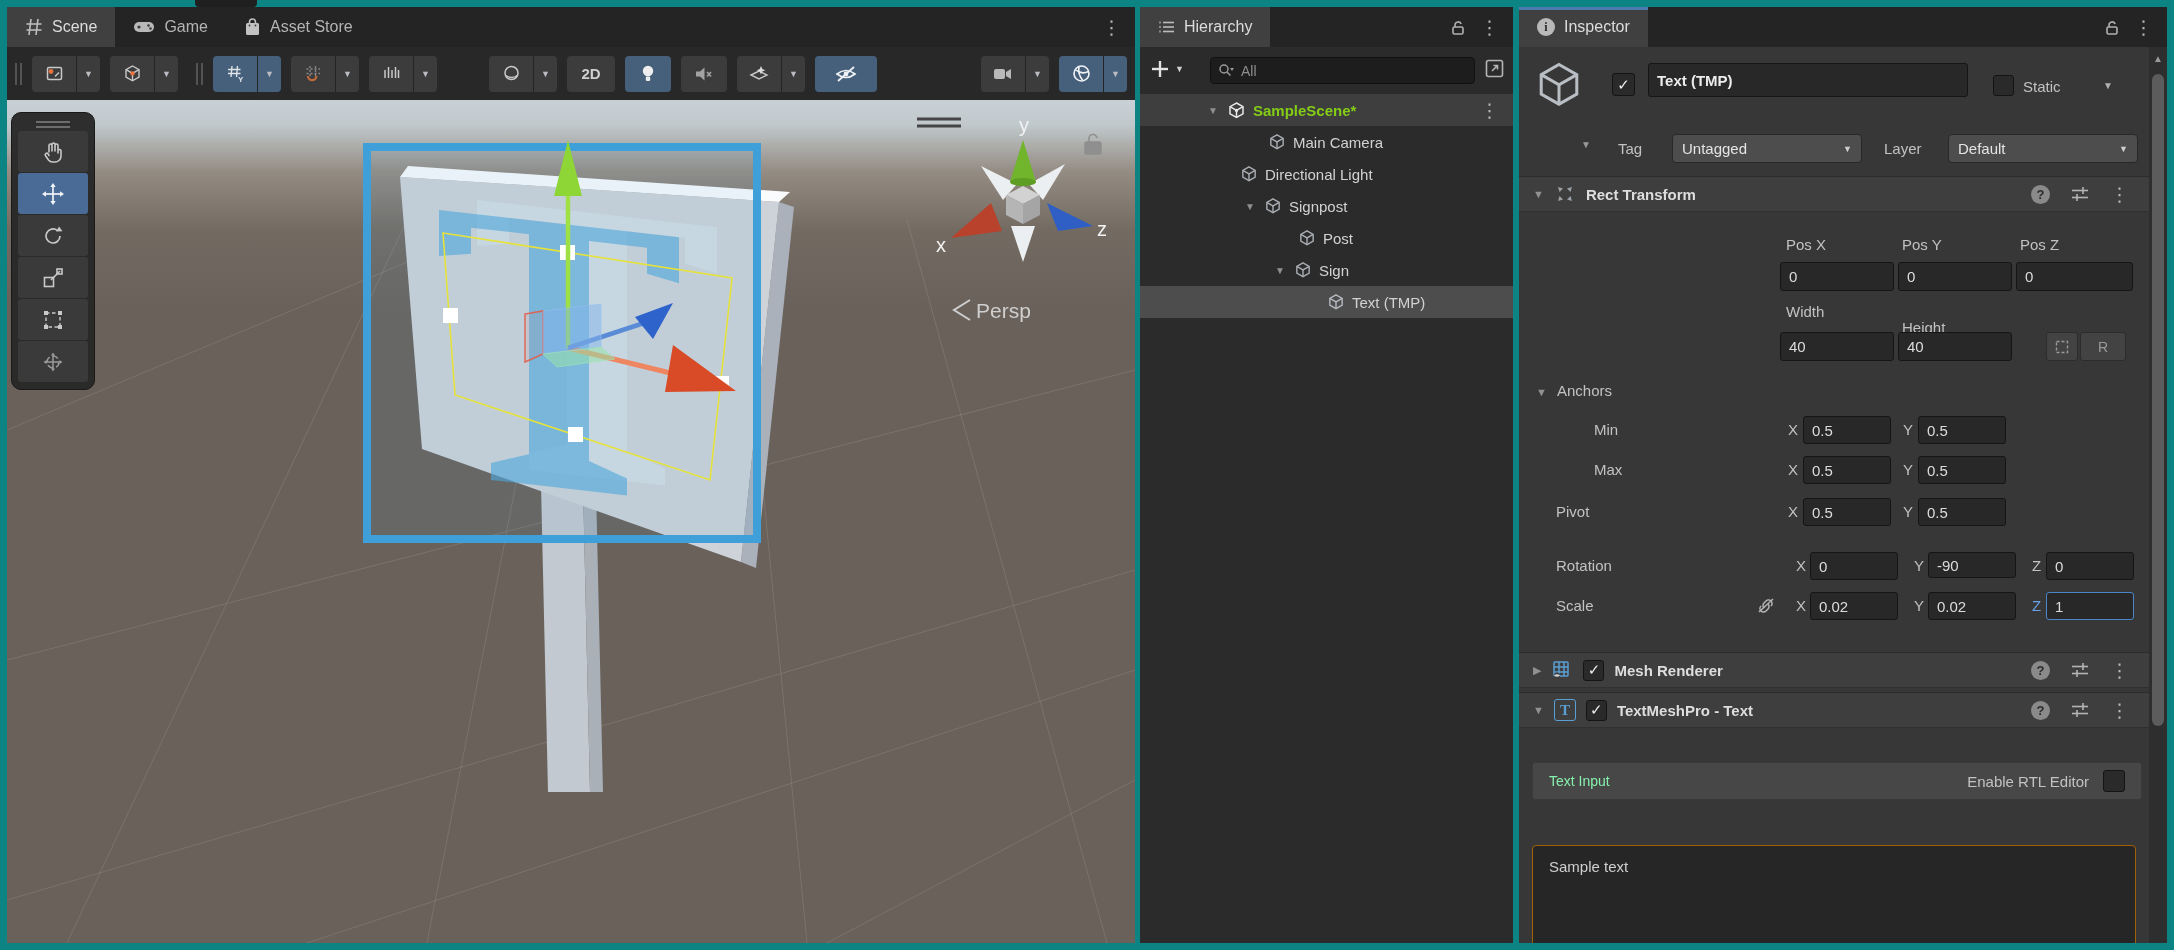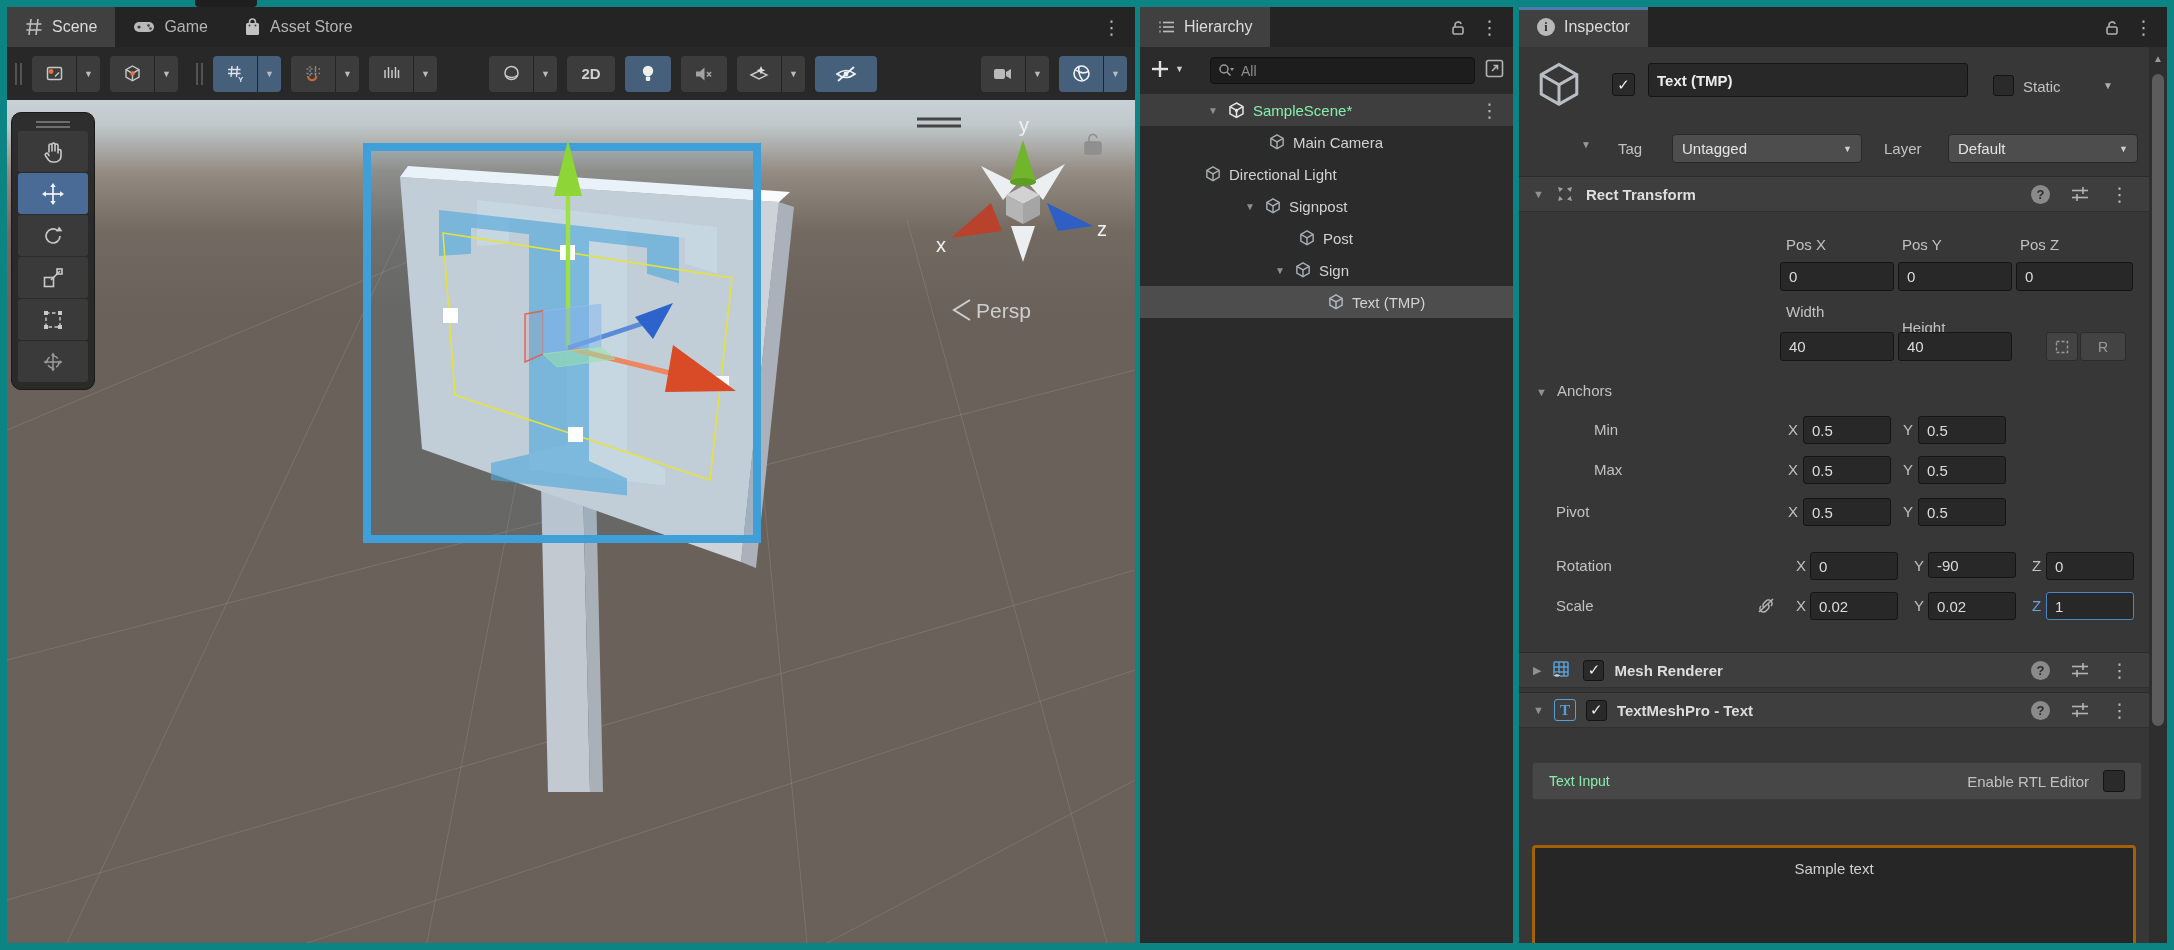--- a/index.html
+++ b/index.html
@@ -36,39 +36,39 @@
   
   .htoolbar{position:absolute;top:40px;left:0;right:0;height:47px;background:#2b2b2b;}
   .hplus{position:absolute;left:10px;top:8px;width:48px;height:28px;display:flex;align-items:center;gap:5px;color:#e0e0e0;}
   .hsearch{position:absolute;left:70px;right:38px;top:10px;height:27px;background:#1d1d1d;border:1px solid #111;border-radius:4px;display:flex;align-items:center;gap:6px;padding:0 7px;color:#8d8d8d;font-size:14px;}
   .hpop{position:absolute;right:8px;top:11px;}
   .hrows{position:absolute;top:87px;left:0;right:0;}
   .hrow{position:relative;height:32px;display:flex;align-items:center;font-size:15px;color:#d2d2d2;gap:7px;}
   .hrow .fold{width:14px;font-size:10px;color:#8f8f8f;text-align:center;}
   .hrow.selhead{background:#3e3e3e;}
   .hrow.sel{background:#4d4d4d;}
-  .hrow .bold{font-weight:normal;color:#86efac;}
+  .hrow .bold{font-weight:bold;color:#84cc16;}
   .rowkebab{position:absolute;right:14px;top:7px;}
   
   .icontent{position:absolute;top:40px;left:0;right:18px;bottom:0;}
   .abs{position:absolute;}
   .lbl{color:#c2c2c2;font-size:15px;white-space:nowrap;}
   .fld{background:#282828;border:1px solid #151515;border-radius:3px;color:#dcdcdc;font-size:15px;display:flex;align-items:center;padding:0 8px;height:29px;}
   .fld.focus{border-color:#4a86c8;}
   .drop{background:#4d4d4d;border:1px solid #282828;border-radius:4px;color:#e4e4e4;font-size:15px;display:flex;align-items:center;justify-content:space-between;padding:0 9px;height:29px;}
   .drop .dar{font-size:9px;color:#cfcfcf;}
   .chk{background:#2a2a2a;border:1px solid #141414;border-radius:3px;color:#efefef;display:flex;align-items:center;justify-content:center;font-size:15px;}
   .hdr{position:absolute;left:0;right:0;height:36px;background:#3e3e3e;border-top:1px solid #2b2b2b;border-bottom:1px solid #303030;display:flex;align-items:center;gap:10px;padding-left:14px;}
   .hdr .title{font-weight:bold;color:#dedede;font-size:15px;}
   .hdr .right{margin-left:auto;display:flex;align-items:center;gap:20px;padding-right:20px;}
   .fold{color:#919191;font-size:11px;}
   .help{width:19px;height:19px;border-radius:50%;background:#8a8a8a;color:#2b2b2b;font-weight:bold;font-size:13px;display:flex;align-items:center;justify-content:center;}
   .minibtn{background:#434343;border:1px solid #2c2c2c;border-radius:3px;color:#9a9a9a;display:flex;align-items:center;justify-content:center;font-size:14px;}
   .subhdr{position:absolute;left:13px;right:7px;height:38px;background:#474747;border:1px solid #3a3a3a;border-radius:3px;display:flex;align-items:center;padding:0 16px;}
-  .txtarea{position:absolute;left:13px;right:13px;top:798px;bottom:-6px;background:#262626;border:3px solid #a16207;border-radius:4px;padding:12px 16px;color:#cfcfcf;font-size:15px;text-align:center;}
+  .txtarea{position:absolute;left:13px;right:13px;top:798px;bottom:-6px;background:#262626;border:1px solid #a16207;border-radius:4px;padding:12px 16px;color:#cfcfcf;font-size:15px;}
   .sbar{position:absolute;right:0;top:40px;bottom:0;width:18px;background:#2e2e2e;}
   .sthumb{position:absolute;left:3px;width:12px;border-radius:6px;background:#5c5c5c;}
   .sarrow{position:absolute;left:0;width:18px;text-align:center;color:#9a9a9a;font-size:10px;}
   svg{display:block;}
   text{font-family:"Liberation Sans",sans-serif;}
 </style>
 </head>
 <body>
 
 <div class="app">
@@ -506,21 +506,21 @@
       <div class="hrow" style="padding-left:128px">
         <span>
             <svg width="18" height="18" viewBox="0 0 19 19" fill="none" stroke="#a8adb3" stroke-width="1.5">
               <path d="M9.5 2 L16 5.7 V12.8 L9.5 16.5 L3 12.8 V5.7 Z"></path>
               <path d="M3 5.7 L9.5 9.4 L16 5.7"></path>
               <path d="M9.5 9.4 V16.5"></path>
             </svg>
           </span>
         <span>Main Camera</span>
       </div>
-      <div class="hrow" style="padding-left:64px">
+      <div class="hrow" style="padding-left:100px">
         <span>
             <svg width="18" height="18" viewBox="0 0 19 19" fill="none" stroke="#a8adb3" stroke-width="1.5">
               <path d="M9.5 2 L16 5.7 V12.8 L9.5 16.5 L3 12.8 V5.7 Z"></path>
               <path d="M3 5.7 L9.5 9.4 L16 5.7"></path>
               <path d="M9.5 9.4 V16.5"></path>
             </svg>
           </span>
         <span>Directional Light</span>
       </div>
       <div class="hrow" style="padding-left:103px">

